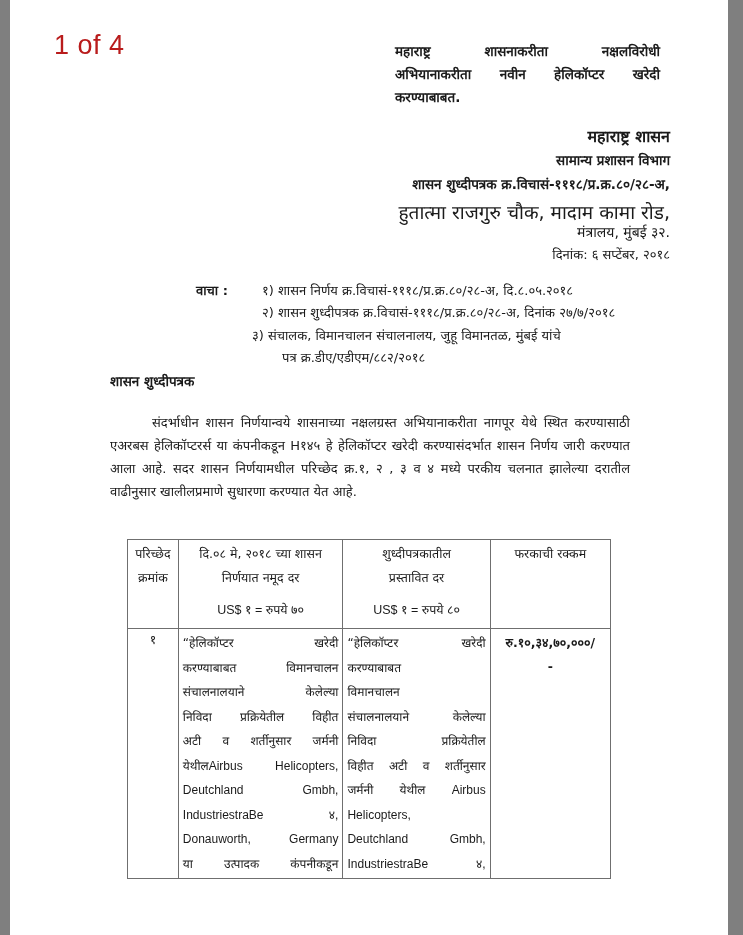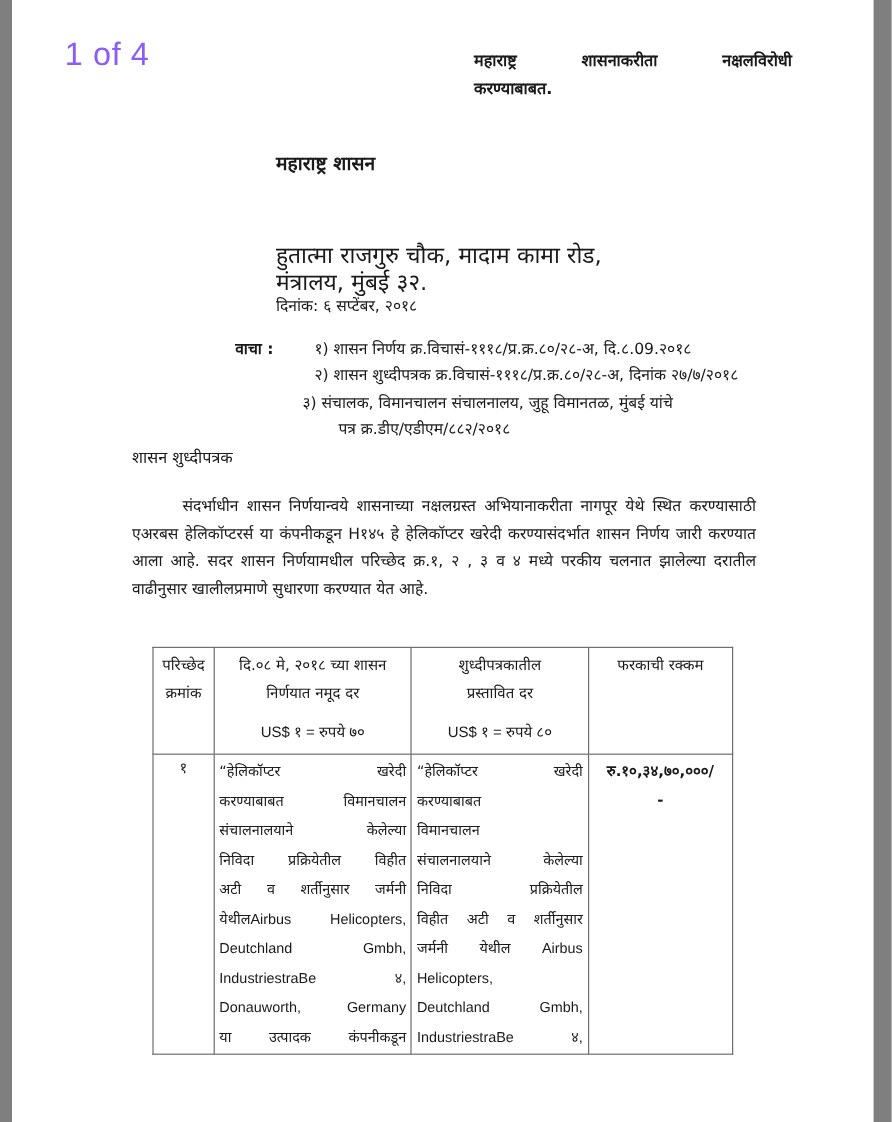--- a/index.html
+++ b/index.html
@@ -9,50 +9,50 @@
     font-family: "DejaVu Sans", sans-serif;
     color: #1a1a1a;
   }
   .page {
     position: absolute; left: 10px; top: 0; width: 718px; height: 935px;
     background: #ffffff;
   }
   .page-counter {
     position: absolute; left: 44px; top: 30px;
     font-family: "Liberation Sans", sans-serif;
-    font-size: 27px; color: #8b5cf6; letter-spacing: 0.5px;
+    font-size: 27px; color: #b91c1c; letter-spacing: 0.5px;
   }
   .subject {
     position: absolute; left: 385px; top: 40px; width: 265px;
     font-size: 13.5px; line-height: 23px; text-align: justify;
     text-align-last: justify; font-weight: bold;
   }
   .header-block {
-    position: absolute; left: 220px; width: 440px; text-align: left;
+    position: absolute; left: 220px; width: 440px; text-align: right;
   }
   .hb-title { top: 125px; font-size: 16px; font-weight: bold; }
   .hb-dept { top: 151px; font-size: 13.5px; font-weight: bold; }
   .hb-ref { top: 175px; font-size: 13.5px; font-weight: bold; }
   .hb-addr1 { top: 199px; font-size: 19px; }
-  .hb-addr2 { top: 222px; font-size: 19px; }
+  .hb-addr2 { top: 222px; font-size: 14px; }
   .hb-date { top: 245px; font-size: 13px; }
 
   .read-label {
     position: absolute; left: 186px; top: 281px;
     font-size: 13px; font-weight: bold;
   }
   .ref-line { position: absolute; font-size: 13px; white-space: nowrap; }
   .ref1 { left: 252px; top: 281px; }
   .ref2 { left: 252px; top: 303px; }
   .ref3 { left: 242px; top: 326px; }
   .ref3b { left: 272px; top: 348px; }
 
   .section-title {
     position: absolute; left: 100px; top: 372px;
-    font-size: 13.5px; font-weight: normal;
+    font-size: 13.5px; font-weight: bold;
   }
   .para {
     position: absolute; left: 100px; top: 411px; width: 520px;
     font-size: 13px; line-height: 23px; text-align: justify;
     text-indent: 42px;
   }
 
   table.corr {
     position: absolute; left: 117px; top: 539px; width: 484px;
     border-collapse: collapse; font-size: 12.5px;
@@ -79,30 +79,33 @@
 </style>
 </head>
 <body>
 
 <div class="page">
 
   <div class="page-counter">1 of 4</div>
 
   <div class="subject">
     <span class="line">महाराष्ट्र शासनाकरीता नक्षलविरोधी</span>
+    <span class="line">अभियानाकरीता नवीन हेलिकॉप्टर खरेदी</span>
     <span class="line left">करण्याबाबत.</span>
   </div>
 
   <div class="header-block hb-title">महाराष्ट्र शासन</div>
+  <div class="header-block hb-dept">सामान्य प्रशासन विभाग</div>
+  <div class="header-block hb-ref">शासन शुध्दीपत्रक क्र.विचासं-१११८/प्र.क्र.८०/२८-अ,</div>
   <div class="header-block hb-addr1">हुतात्मा राजगुरु चौक, मादाम कामा रोड,</div>
   <div class="header-block hb-addr2">मंत्रालय, मुंबई ३२.</div>
   <div class="header-block hb-date">दिनांक: ६ सप्टेंबर, २०१८</div>
 
   <div class="read-label">वाचा :</div>
-  <div class="ref-line ref1">१) शासन निर्णय क्र.विचासं-१११८/प्र.क्र.८०/२८-अ, दि.८.09.२०१८</div>
+  <div class="ref-line ref1">१) शासन निर्णय क्र.विचासं-१११८/प्र.क्र.८०/२८-अ, दि.८.०५.२०१८</div>
   <div class="ref-line ref2">२) शासन शुध्दीपत्रक क्र.विचासं-१११८/प्र.क्र.८०/२८-अ, दिनांक २७/७/२०१८</div>
   <div class="ref-line ref3">३) संचालक, विमानचालन संचालनालय, जुहू विमानतळ, मुंबई यांचे</div>
   <div class="ref-line ref3b">पत्र क्र.डीए/एडीएम/८८२/२०१८</div>
 
   <div class="section-title">शासन शुध्दीपत्रक</div>
 
   <div class="para">संदर्भाधीन शासन निर्णयान्वये शासनाच्या नक्षलग्रस्त अभियानाकरीता नागपूर येथे स्थित करण्यासाठी एअरबस हेलिकॉप्टरर्स या कंपनीकडून H१४५ हे हेलिकॉप्टर खरेदी करण्यासंदर्भात शासन निर्णय जारी करण्यात आला आहे.  सदर शासन निर्णयामधील परिच्छेद क्र.१, २ , ३ व ४ मध्ये  परकीय चलनात झालेल्या दरातील वाढीनुसार खालीलप्रमाणे सुधारणा करण्यात येत आहे.</div>
 
   <table class="corr">
     <tbody>

